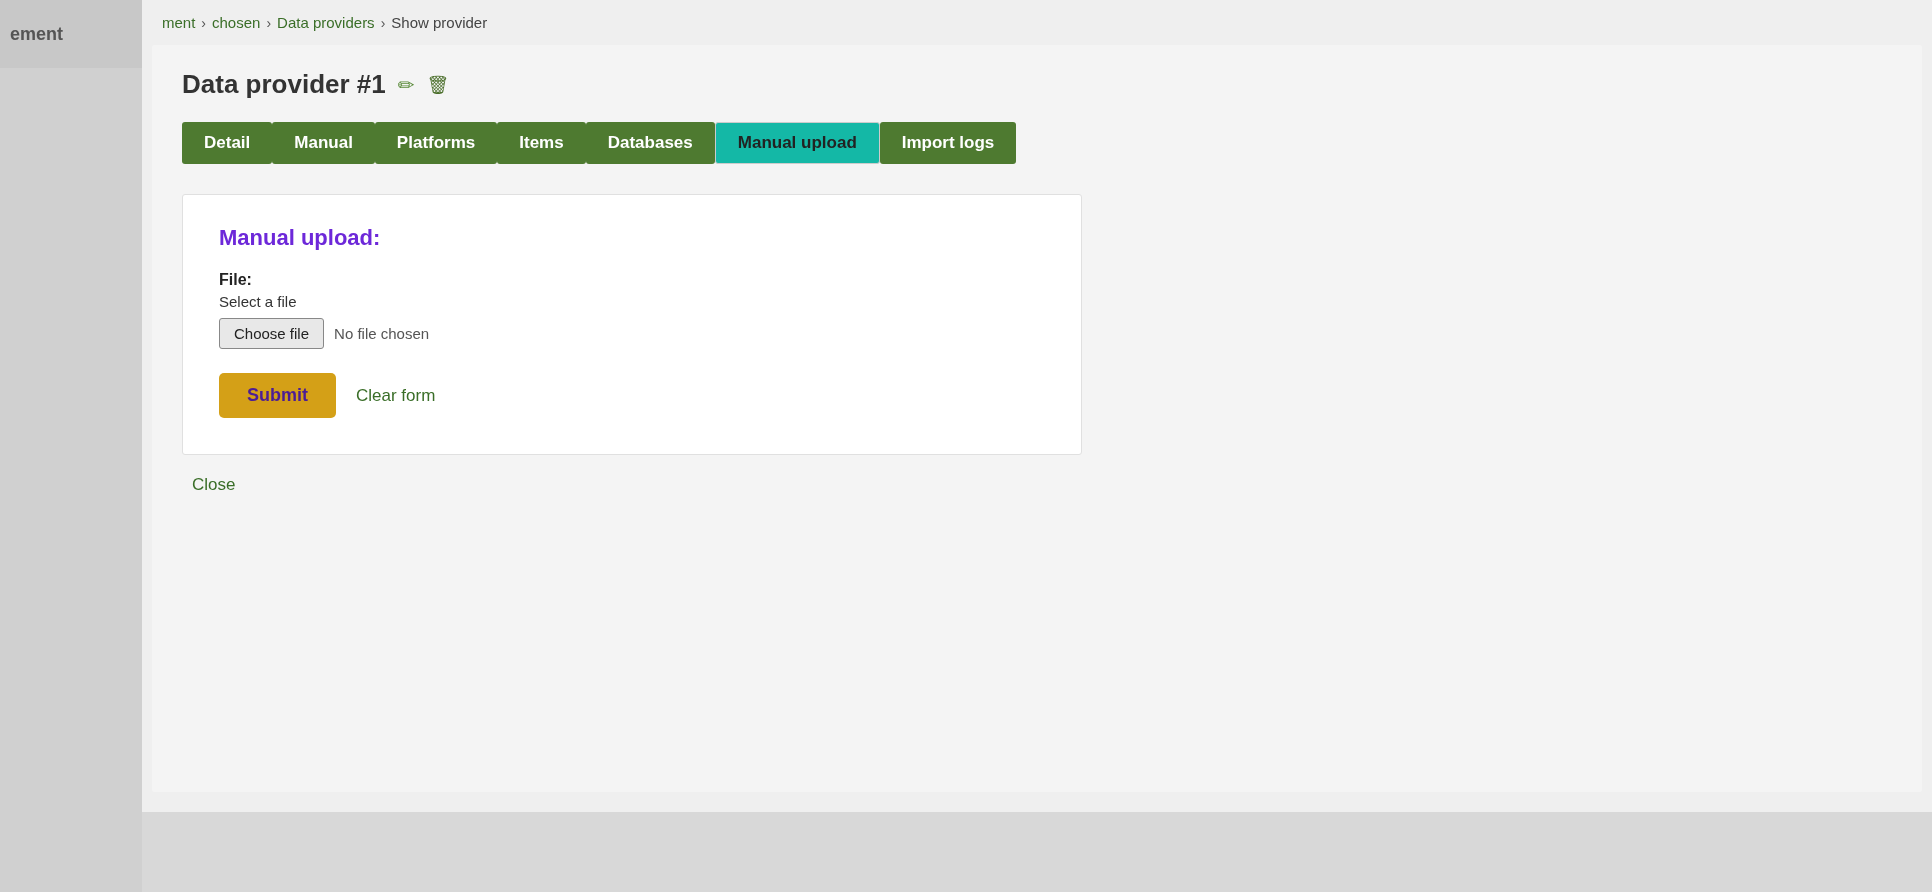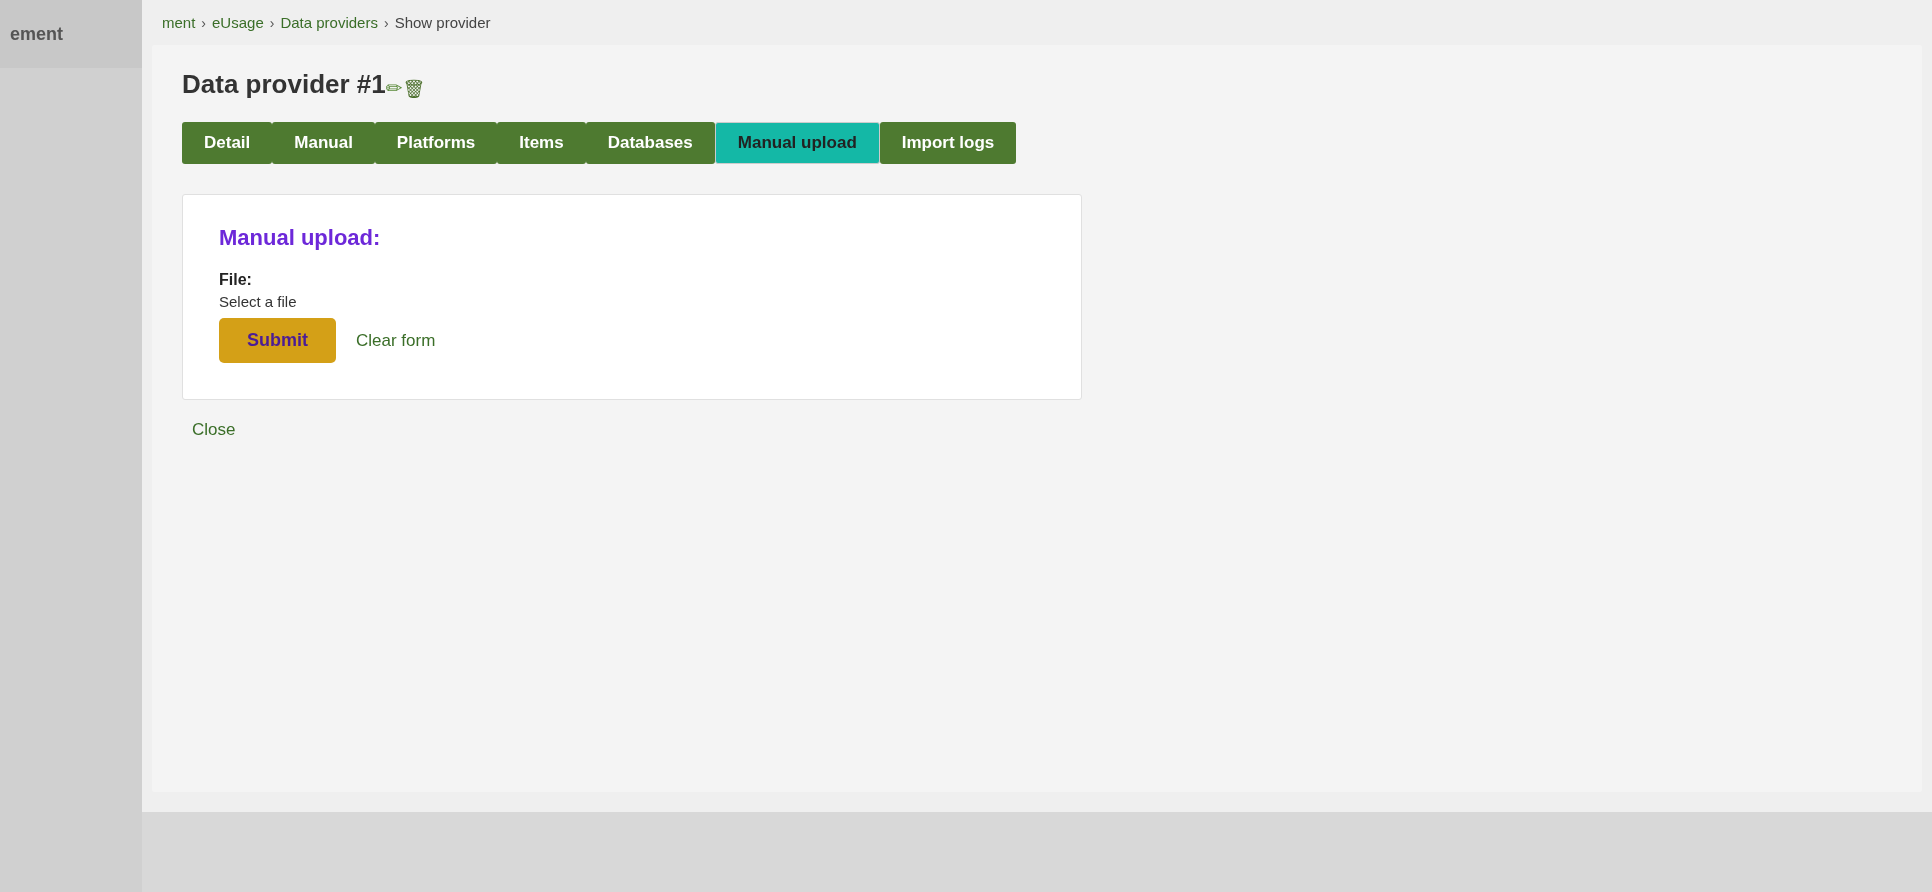--- a/index.html
+++ b/index.html
@@ -64,21 +64,22 @@
     }
     .content-panel {
       background: #f4f4f4;
       margin: 0 10px 10px 10px;
       padding: 24px 30px 30px 30px;
       border-radius: 2px;
       flex: 1;
     }
     .page-title-row {
       display: flex;
-      align-items: flex-end;
+      align-items: center;
+      gap: 12px;
       margin-bottom: 22px;
     }
     .page-title {
       font-size: 26px;
       font-weight: bold;
       color: #333;
     }
     .icon-edit {
       color: #5a8a3a;
       font-size: 20px;
@@ -200,21 +201,21 @@
       <span class="sidebar-label">ement</span>
     </div>
     <div class="sidebar-bottom"></div>
   </div>
 
   <div class="main-area">
 
     <div class="breadcrumb-bar">
       <a href="#">ment</a>
       <span class="breadcrumb-separator">›</span>
-      <a href="#">eUsage</a>
+      <a href="#">chosen</a>
       <span class="breadcrumb-separator">›</span>
       <a href="#">Data providers</a>
       <span class="breadcrumb-separator">›</span>
       <span class="breadcrumb-current">Show provider</span>
     </div>
 
     <div class="content-panel">
 
       <div class="page-title-row">
         <h1 class="page-title">Data provider #1</h1>
@@ -231,20 +232,25 @@
         <button class="tab-btn active">Manual upload</button>
         <button class="tab-btn">Import logs</button>
       </div>
 
       <div class="form-section">
         <div class="form-section-title">Manual upload:</div>
 
         <div class="field-label">File:</div>
         <div class="field-sublabel">Select a file</div>
 
+        <div class="file-input-row">
+
+          <button class="choose-file-btn">Choose file</button>
+          <span class="no-file-text">No file chosen</span>
+        </div>
 
         <div class="form-actions">
           <button class="submit-btn">Submit</button>
           <button class="clear-form-link">Clear form</button>
         </div>
       </div>
 
       <div class="close-section">
         <a href="#" class="close-link">Close</a>
       </div>

